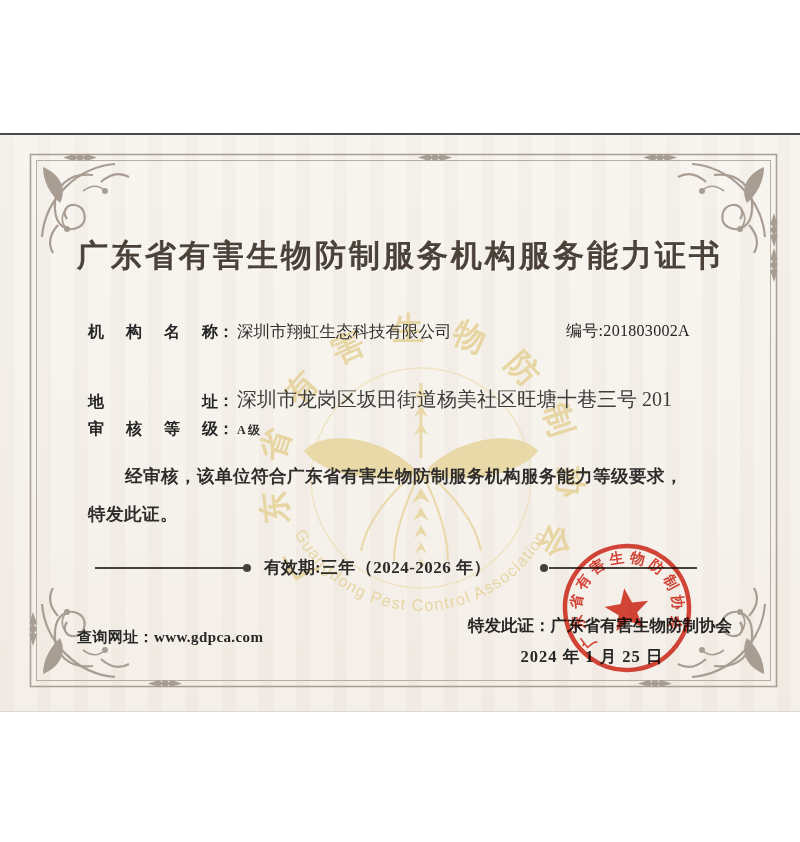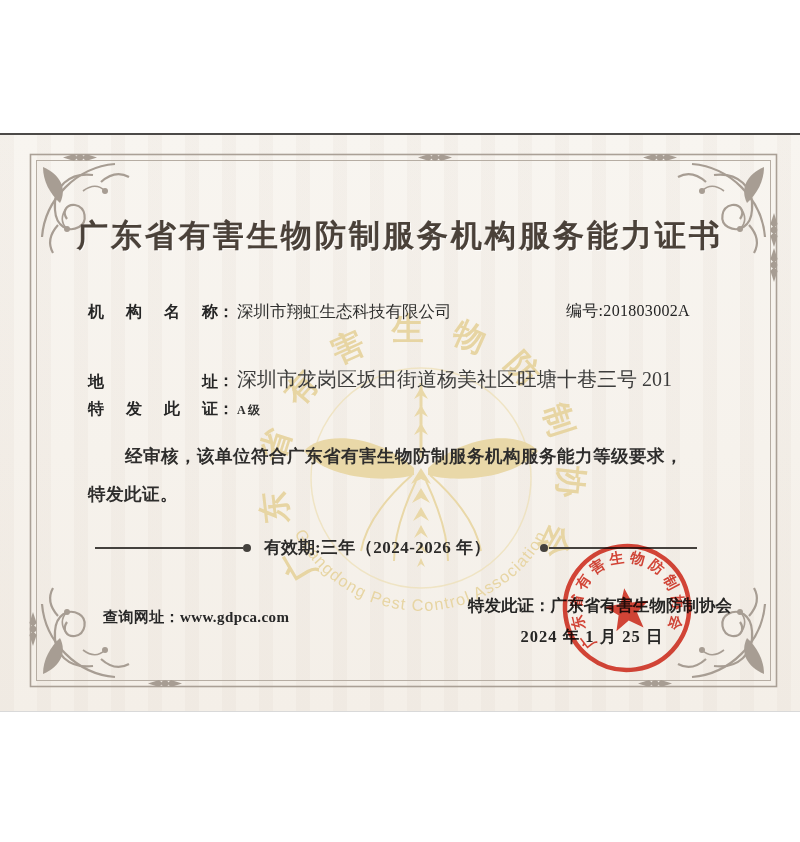--- a/index.html
+++ b/index.html
@@ -14,21 +14,21 @@
       repeating-linear-gradient(90deg, rgba(205,190,178,.10) 0 14px, rgba(255,255,255,0) 14px 37px),
       linear-gradient(180deg,#f8f5f0 0%,#f6f2ec 55%,#f4efe8 100%);
     border-top:2px solid #4c4a48;
     box-shadow:0 1px 0 rgba(0,0,0,.15);
   }
   svg { position:absolute; left:0; top:0; }
   .frame-svg { width:800px; height:578px; }
   .wm-svg { left:226px; top:148px; width:390px; height:390px; opacity:.95; }
   .seal-svg { left:552px; top:398px; width:150px; height:150px; mix-blend-mode:multiply; opacity:.92; transform:rotate(-8deg); }
 
-  .abs { position:absolute; }
+  .abs { position:absolute;margin-top:20px; }
   .cert-title {
     left:0; top:80px; width:100%; text-align:center;
     font-size:31px; font-weight:bold; letter-spacing:3px; color:#4a4139;
     text-shadow:1px 1px 0 rgba(255,255,255,.75), -0.5px -0.5px 0 rgba(60,50,40,.35);
     white-space:nowrap;
   }
   .frow { left:88px; height:24px; white-space:nowrap; color:#2b2b2b; font-size:16px; }
   .flabel { display:inline-block; width:130px; text-align:justify; text-align-last:justify; font-weight:bold; color:#262626; vertical-align:bottom; }
   .fcolon { font-weight:bold; color:#262626; }
   .fvalue { margin-left:3px; font-size:16.5px; color:#30302f; }
@@ -36,21 +36,21 @@
   .fvalue.addr { font-size:20px; color:#3d3d3c; }
   .fvalue.grade { font-size:12px; font-weight:600; }
   .serial { left:566px; top:166px; font-size:16px; font-weight:normal; color:#242424; white-space:nowrap; letter-spacing:.3px; }
   .stmt { left:88px; width:632px; font-size:17.5px; font-weight:600; color:#2e2d2c; letter-spacing:.5px; white-space:nowrap; }
   .stmt.l1 { top:309px; text-indent:37px; }
   .stmt.l2 { top:347px; }
   .vline { top:412px; width:148px; height:2px; background:#44413d; }
   .vdot { top:409px; width:8px; height:8px; border-radius:50%; background:#44413d; }
   .vtext { left:264px; top:401px; font-size:17px; font-weight:bold; color:#2c2b2a; white-space:nowrap; }
   .vtext .num { letter-spacing:.5px; }
-  .query { left:103px; top:473px; font-size:15px; font-weight:bold; color:#272727; white-space:nowrap; letter-spacing:.4px; }
+  .query { left:77px; top:473px; font-size:15px; font-weight:bold; color:#272727; white-space:nowrap; letter-spacing:.4px; }
   .issuer-block { left:468px; top:460px; width:248px; }
   .issuer-line { font-size:16.5px; font-weight:bold; color:#262625; white-space:nowrap; }
   .date-line { margin-top:9px; text-align:center; font-size:16.5px; font-weight:bold; color:#262625; white-space:nowrap; letter-spacing:1px; }
 </style>
 </head>
 <body>
 
 <div class="photo">
   <div class="paper">
 
@@ -115,21 +115,21 @@
 
     <div class="abs serial"><span>编号:</span><span>201803002A</span></div>
 
     <div class="abs frow" style="top:166px">
       <span class="flabel">机构名称</span><span class="fcolon">：</span><span class="fvalue">深圳市翔虹生态科技有限公司</span>
     </div>
     <div class="abs frow" style="top:231px">
       <span class="flabel">地址</span><span class="fcolon">：</span><span class="fvalue addr">深圳市龙岗区坂田街道杨美社区旺塘十巷三号 201</span>
     </div>
     <div class="abs frow" style="top:264px">
-      <span class="flabel">特发此证</span><span class="fcolon">：</span><span class="fvalue grade">A 级</span>
+      <span class="flabel">审核等级</span><span class="fcolon">：</span><span class="fvalue grade">A 级</span>
     </div>
 
     <div class="abs stmt l2">特发此证。</div>
     <div class="abs stmt l1">经审核，该单位符合广东省有害生物防制服务机构服务能力等级要求，</div>
 
     <div class="abs vline" style="left:95px"></div>
     <div class="abs vdot" style="left:243px"></div>
     <div class="abs vtext"><span>有效期:</span><span class="num">三年（2024-2026 年）</span></div>
     <div class="abs vdot" style="left:540px"></div>
     <div class="abs vline" style="left:549px"></div>

